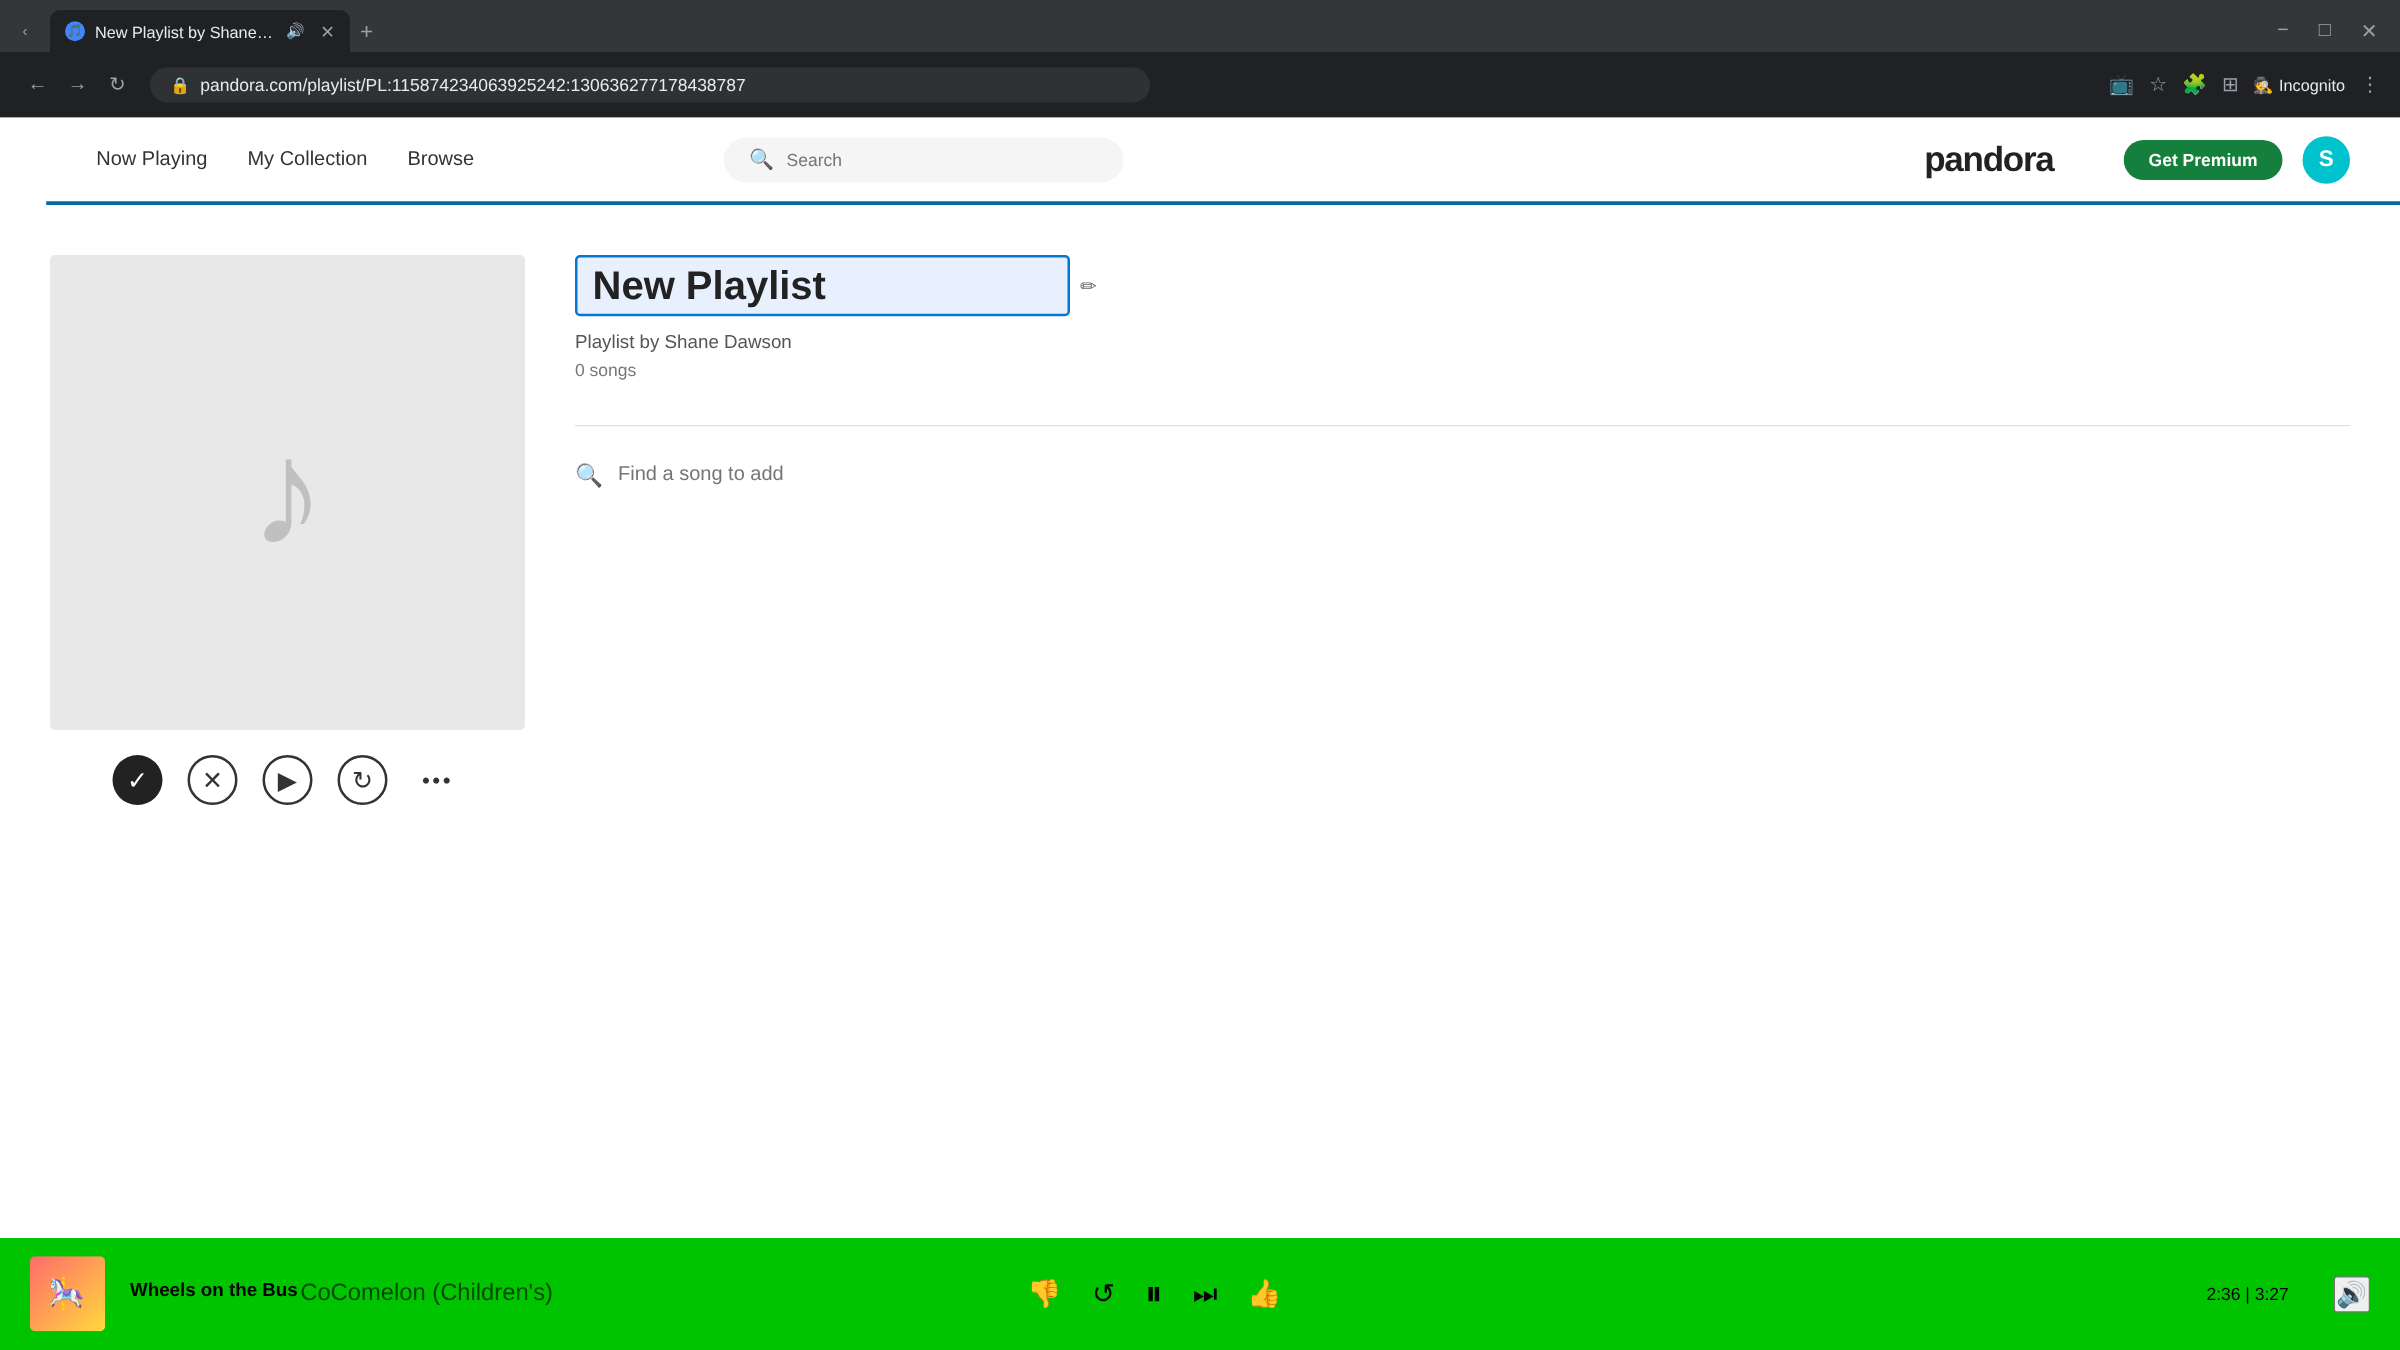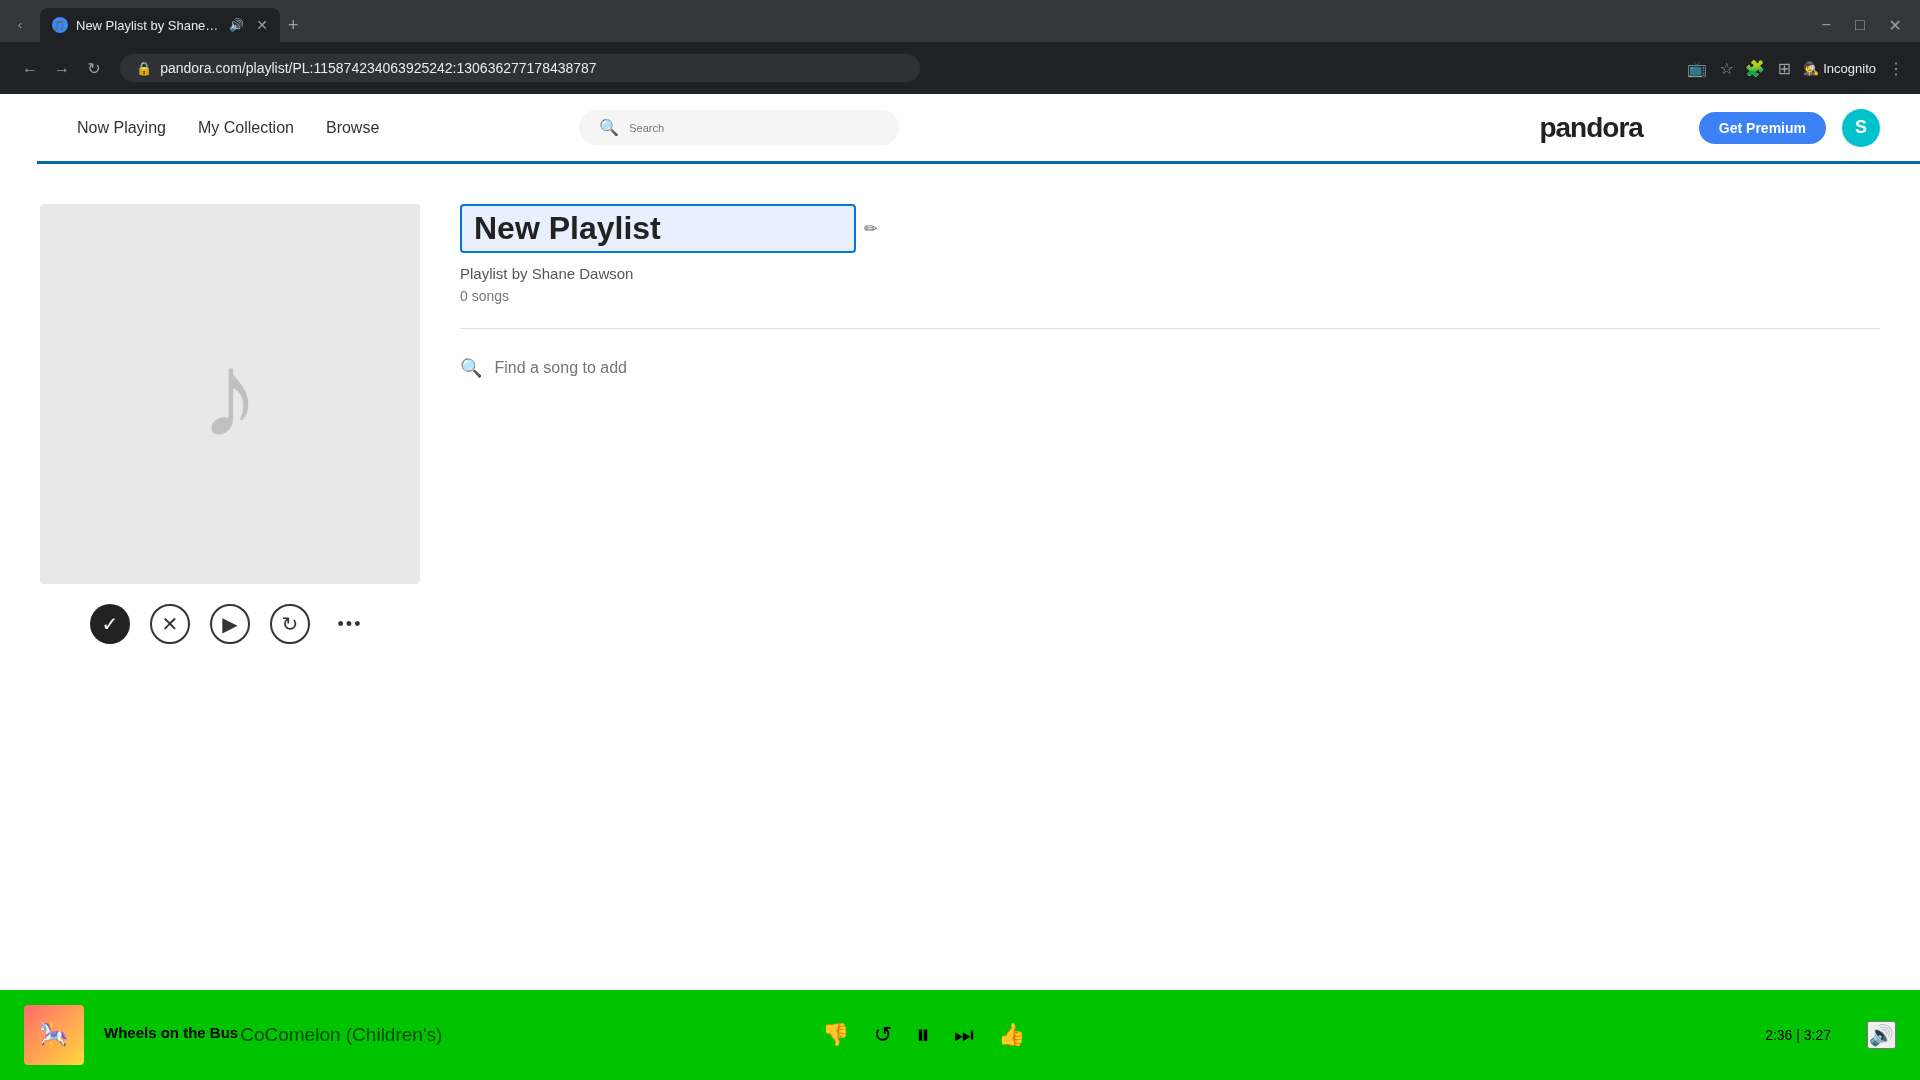--- a/index.html
+++ b/index.html
@@ -32,23 +32,23 @@
     
     .app { background: #fff; height: calc(1080px - 94px - 90px); }
 
     
     .app-header { display: flex; align-items: center; padding: 0 40px; height: 70px; border-bottom: 3px solid #0369a1; margin-left: 37px; }
     .pandora-logo { font-size: 28px; font-weight: bold; color: #222; letter-spacing: -1px; margin-right: 40px; }
     .nav-links { display: flex; gap: 32px; align-items: center; }
     .nav-link { color: #333; font-size: 16px; text-decoration: none; cursor: pointer; font-weight: 400; }
     .search-bar { display: flex; align-items: center; background: #f5f5f5; border-radius: 24px; padding: 8px 20px; gap: 10px; width: 320px; margin: 0 auto; }
     .search-icon { color: #666; font-size: 16px; }
-    .search-input { background: none; border: none; outline: none; font-size: 11px; color: #333; width: 200px; }
+    .search-input { background: none; border: none; outline: none; font-size: 14px; color: #333; width: 200px; }
     .header-right { margin-left: auto; display: flex; align-items: center; gap: 16px; }
-    .get-premium-btn { background: #3b82f6; color: white; border: none; border-radius: 20px; padding: 8px 20px; font-size: 14px; font-weight: 600; cursor: pointer; }
+    .get-premium-btn { background: #15803d; color: white; border: none; border-radius: 20px; padding: 8px 20px; font-size: 14px; font-weight: 600; cursor: pointer; }
     .user-avatar { width: 38px; height: 38px; border-radius: 50%; background: #00c2cc; display: flex; align-items: center; justify-content: center; color: white; font-size: 18px; font-weight: bold; cursor: pointer; }
 
     
     .main-content { display: flex; padding: 40px; gap: 40px; height: 100%; }
 
     
     .playlist-art { width: 380px; height: 380px; background: #e8e8e8; border-radius: 4px; display: flex; align-items: center; justify-content: center; flex-shrink: 0; }
     .music-note-icon { font-size: 120px; color: #c0c0c0; }
 
     
@@ -57,21 +57,21 @@
     .ctrl-btn-filled { background: #222; color: white; }
     .ctrl-btn-play { border: 2px solid #333; background: none; }
     .ctrl-btn-more { font-size: 18px; letter-spacing: 2px; }
 
     
     .playlist-info { flex: 1; }
     .playlist-name-input { display: flex; align-items: center; gap: 8px; margin-bottom: 12px; }
     .playlist-name-field { font-size: 32px; font-weight: 600; color: #222; border: 2px solid #0078d4; border-radius: 4px; padding: 4px 12px; background: #e8f0fe; outline: none; width: 396px; }
     .edit-icon-btn { background: none; border: none; cursor: pointer; font-size: 16px; color: #666; }
     .playlist-meta { font-size: 15px; color: #555; margin-bottom: 6px; }
-    .playlist-count { font-size: 14px; color: #777; margin-bottom: 24px; }
+    .playlist-count { font-size: 14px; color: #777; margin-bottom: 36px; }
     .playlist-divider { border: none; border-top: 1px solid #e0e0e0; margin: 16px 0; }
 
     .song-search-bar { display: flex; align-items: center; gap: 12px; padding: 12px 0; }
     .song-search-icon { color: #999; font-size: 18px; }
     .song-search-input { border: none; outline: none; font-size: 16px; color: #999; background: transparent; width: 300px; }
 
     
     .now-playing-bar { position: fixed; bottom: 0; left: 0; right: 0; height: 90px; background: #00c400; display: flex; align-items: center; padding: 0 24px; gap: 20px; }
     .np-album-art { width: 60px; height: 60px; border-radius: 4px; background: #fff; overflow: hidden; display: flex; align-items: center; justify-content: center; flex-shrink: 0; }
     .np-album-img { width: 100%; height: 100%; background: linear-gradient(135deg, #ff6b6b, #ffd93d); display: flex; align-items: center; justify-content: center; font-size: 24px; }

